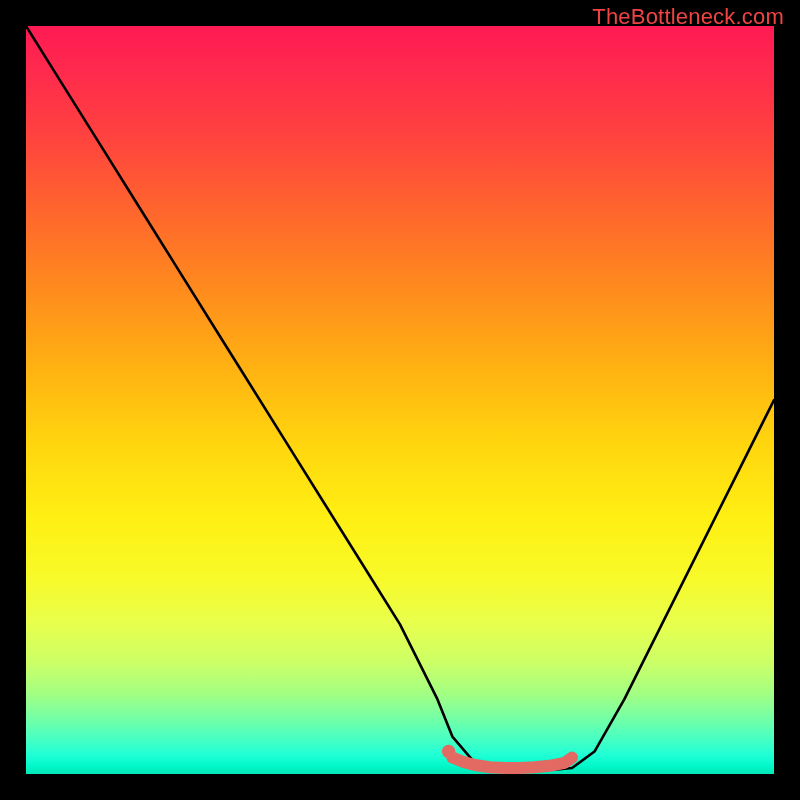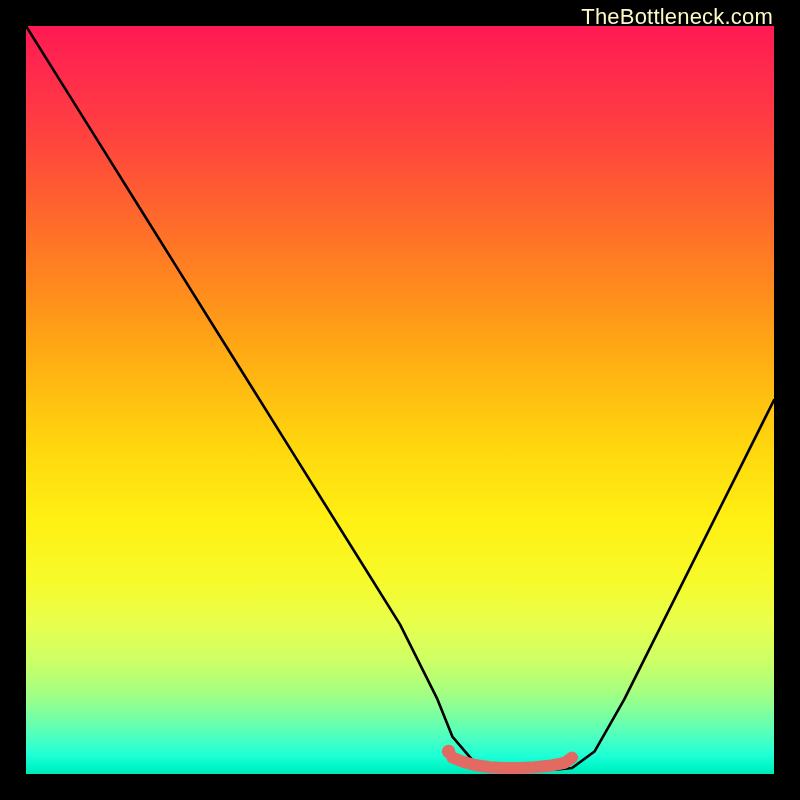--- a/index.html
+++ b/index.html
@@ -6,24 +6,24 @@
   html, body { width: 800px; height: 800px; overflow: hidden; background: #000; }
   .frame {
     position: relative;
     width: 800px;
     height: 800px;
     background: #000;
   }
   .watermark {
     position: absolute;
     top: 4px;
-    right: 27px;
+    right: 16px;
     font-family: Arial, Helvetica, sans-serif;
     font-size: 22px;
-    color: #fef9c3;
+    color: #ef4444;
     z-index: 10;
     letter-spacing: 0.2px;
   }
   .plot {
     position: absolute;
     left: 26px;
     top: 26px;
     width: 748px;
     height: 748px;
   }

